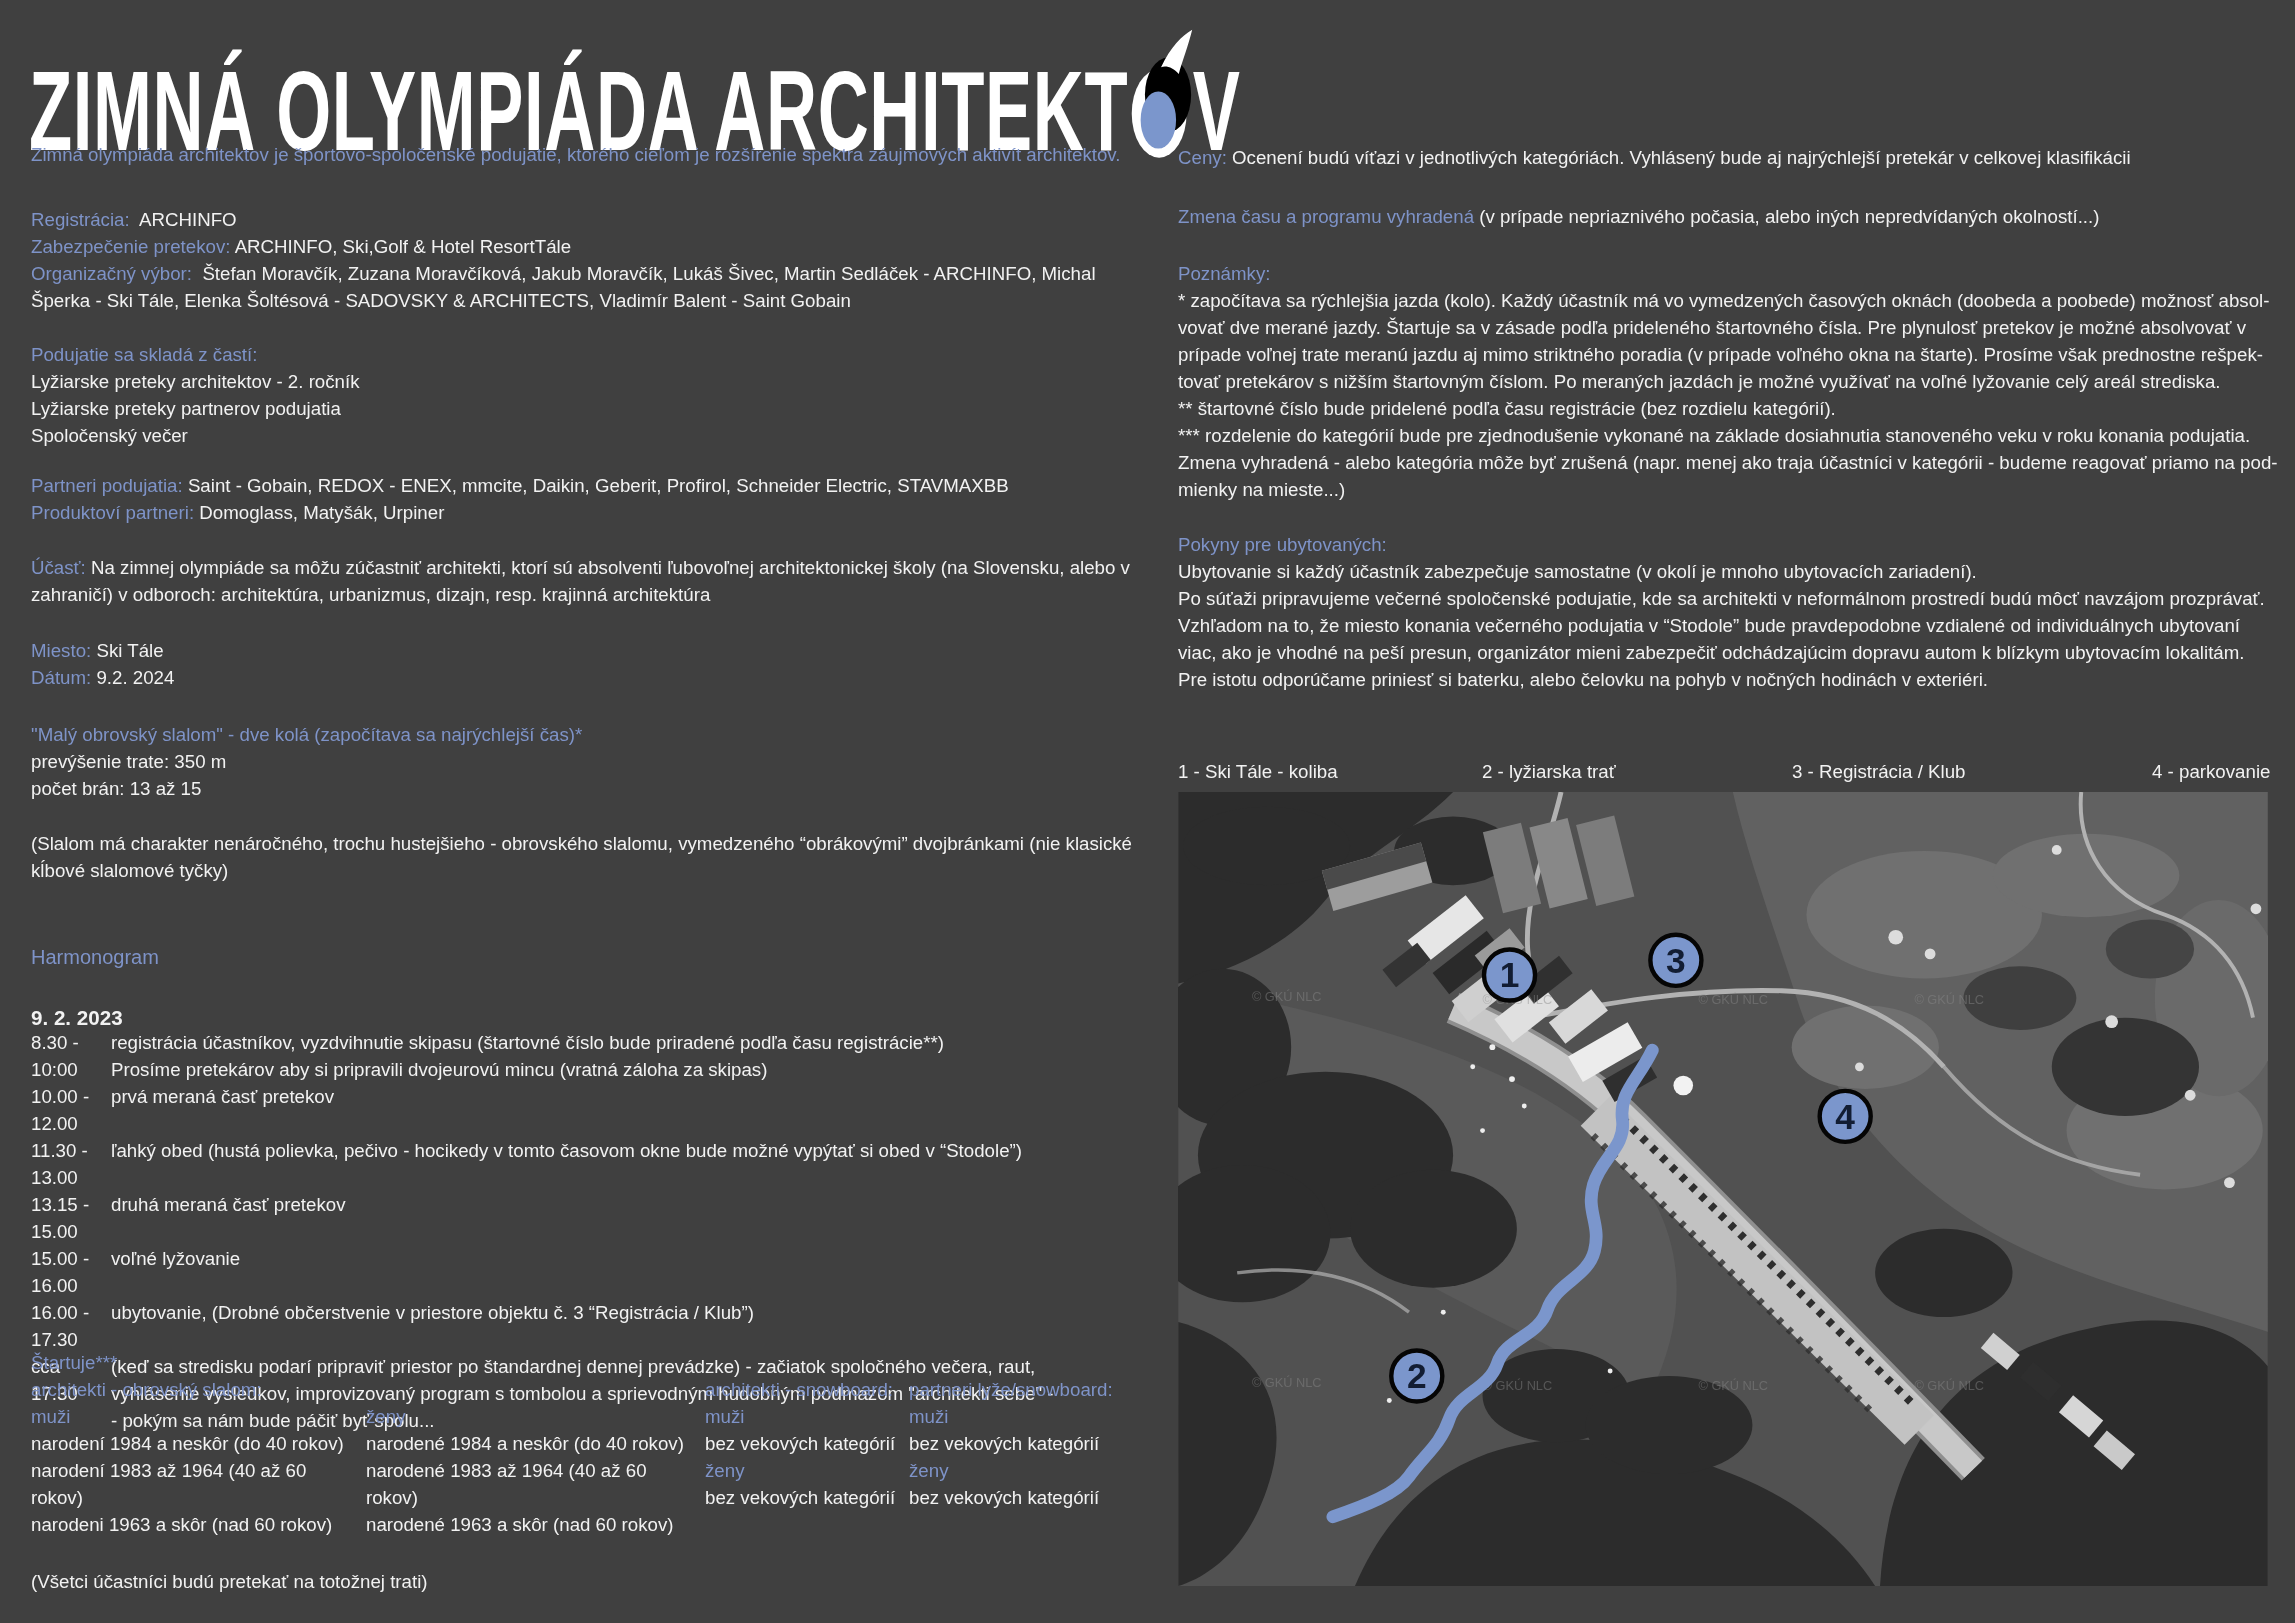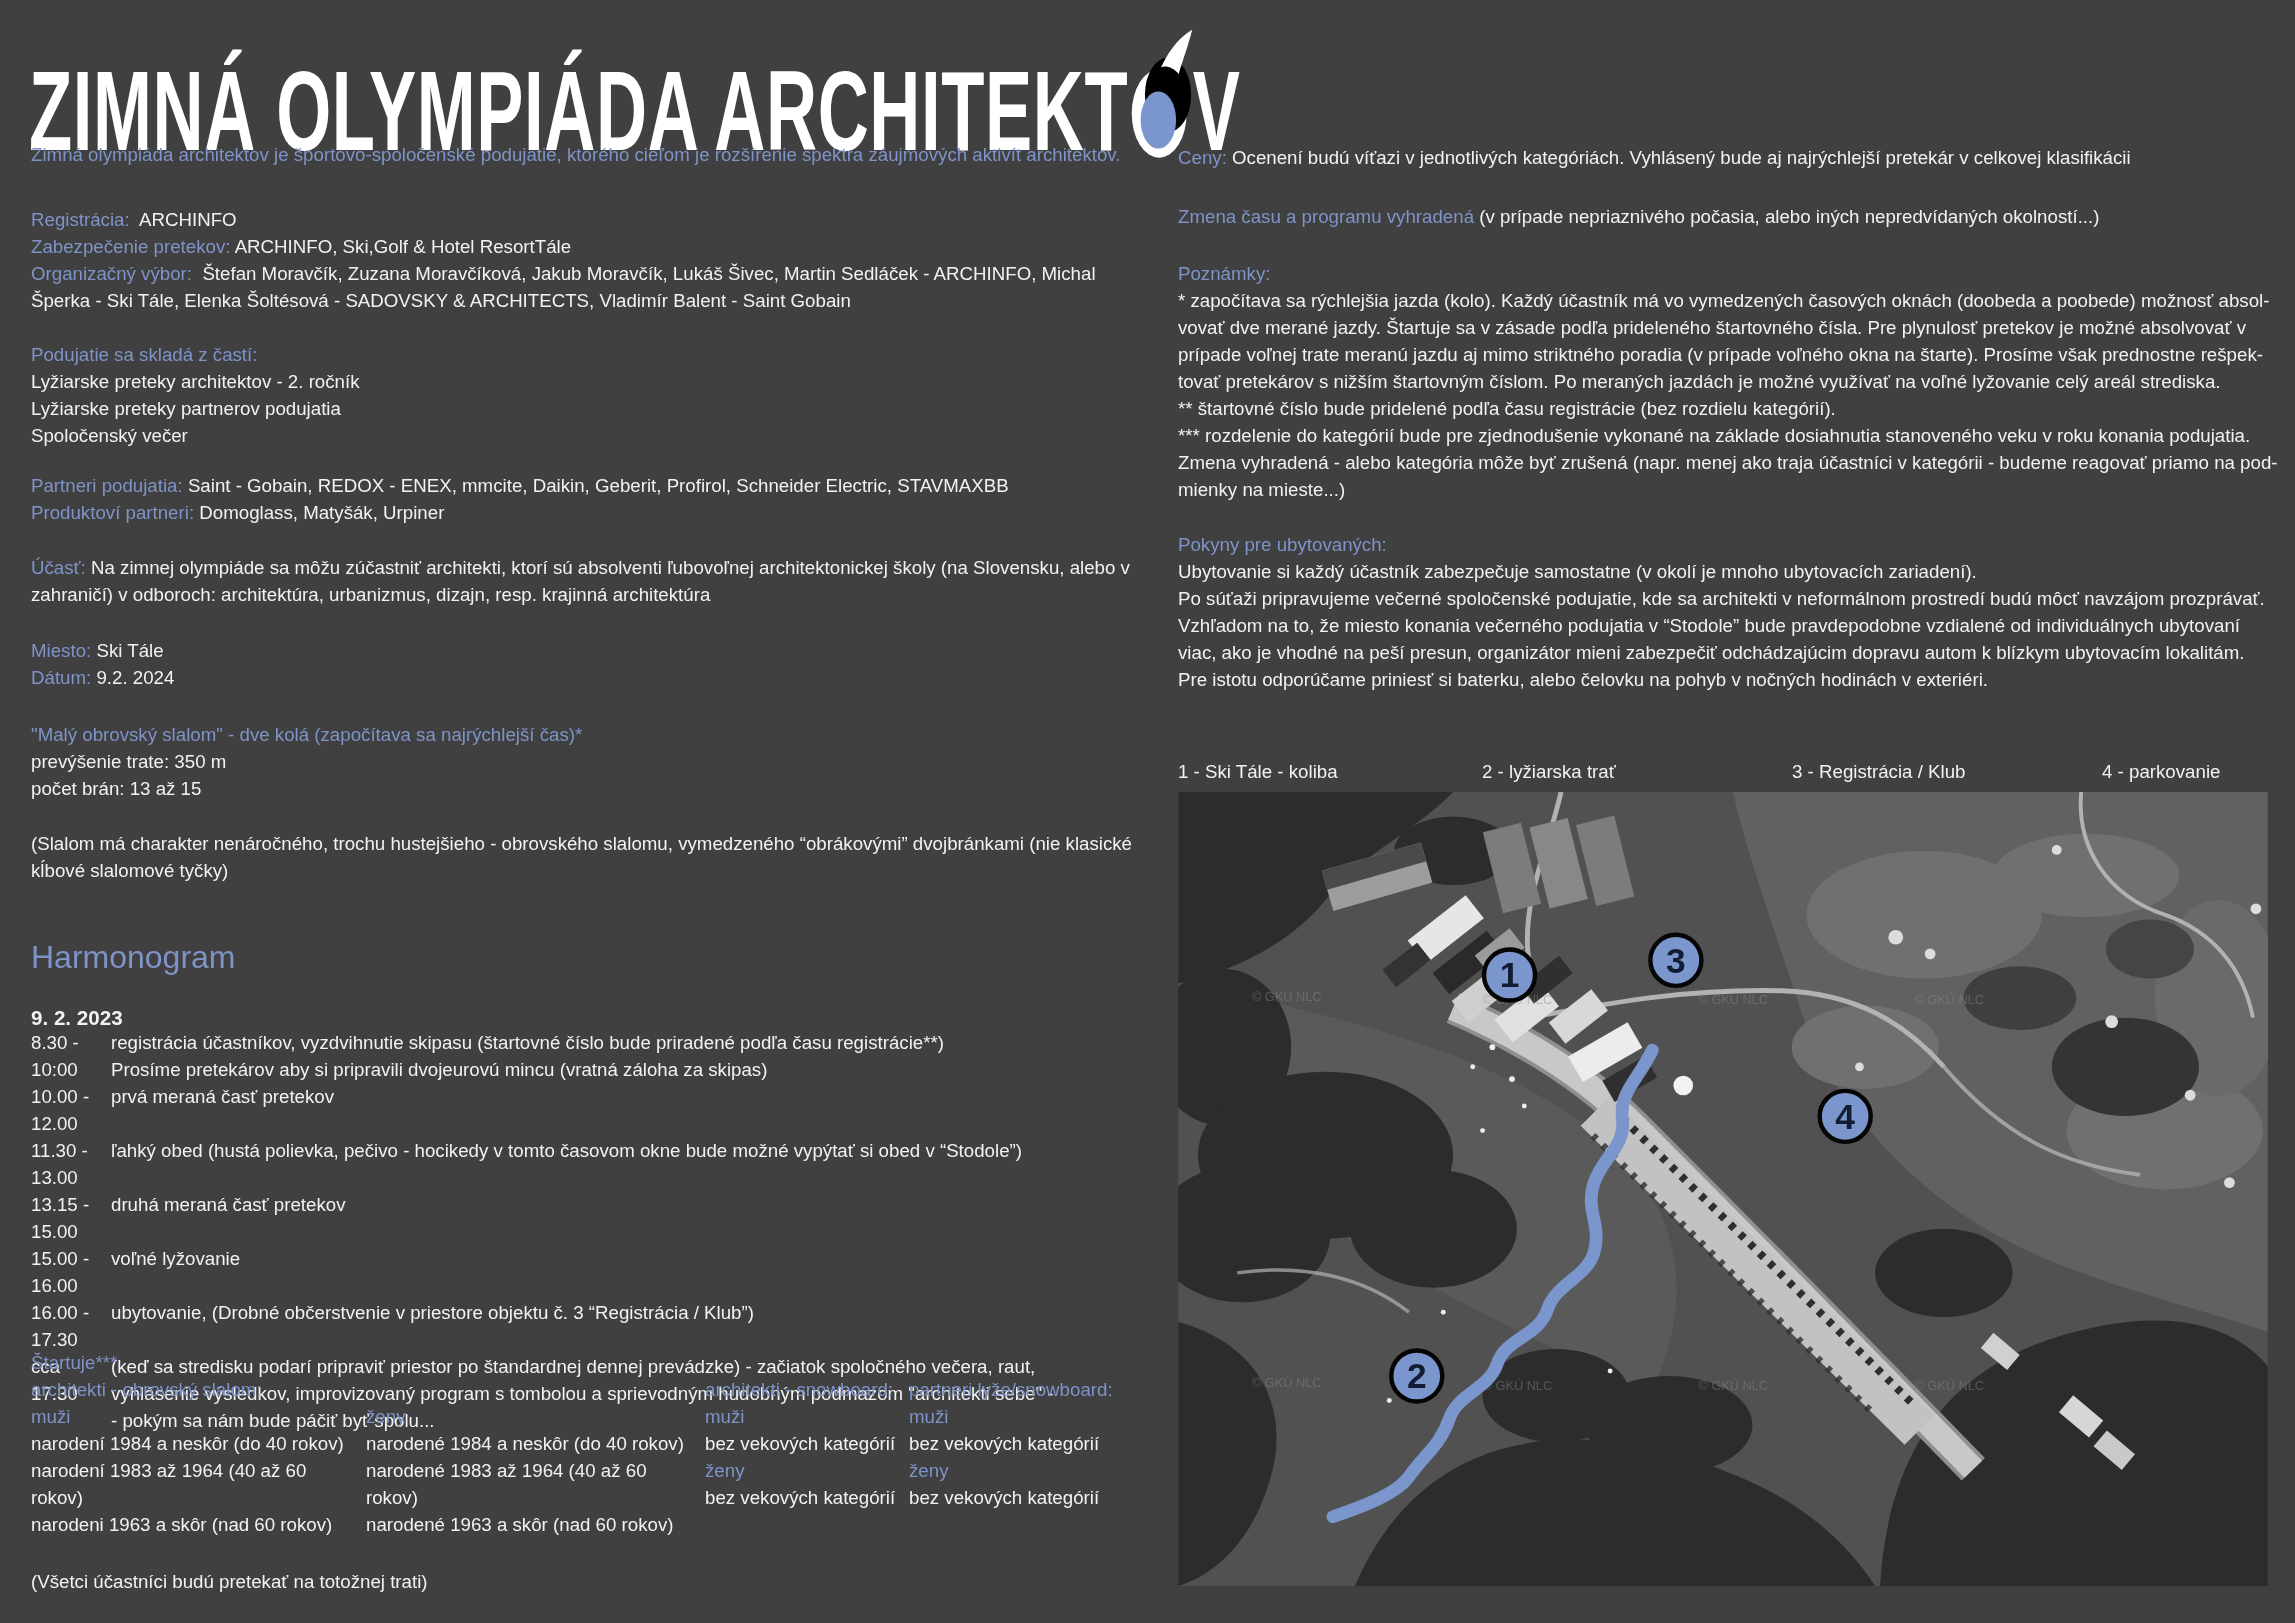--- a/index.html
+++ b/index.html
@@ -7,21 +7,21 @@
           font-family:"Liberation Sans", sans-serif;color:#f2f2f2;font-size:18.7px;line-height:27px;}
   .abs{position:absolute;}
   .lbl{color:#7e93c8;}
   .blue{color:#7e93c8;}
   .pre{white-space:pre-line;}
   .leftx{left:31px;width:1119px;}
   .rightx{left:1178px;width:1104px;}
   #title-wrap{left:28.5px;top:28.5px;width:1865px;height:137px;transform:scaleX(0.62);transform-origin:left top;}
   #title-wrap .t{font-size:114px;font-weight:bold;letter-spacing:1px;color:#ffffff;line-height:128px;white-space:nowrap;}
   #title-wrap svg{vertical-align:-8.8px;}
-  .h-big{font-size:32px;line-height:34px;}
+  .h-big{font-size:20px;line-height:34px;}
   .datebold{font-size:20.6px;font-weight:bold;}
   .schedrow{display:flex;}
   .schedrow .time{width:80px;flex:none;}
   .schedrow .desc{flex:1;}
   .cat-col{position:absolute;}
   #map-box{position:absolute;left:1178px;top:792px;width:1090px;height:794px;}
   #map-box svg{display:block;}
   .legend-item{position:absolute;top:0;white-space:nowrap;}
 </style>
 </head>
@@ -171,21 +171,21 @@
   <div class="abs rightx pre" style="top:558px;">Ubytovanie si každý účastník zabezpečuje samostatne (v okolí je mnoho ubytovacích zariadení).
 Po súťaži pripravujeme večerné spoločenské podujatie, kde sa architekti v neformálnom prostredí budú môcť navzájom prozprávať.
 Vzhľadom na to, že miesto konania večerného podujatia v “Stodole” bude pravdepodobne vzdialené od individuálnych ubytovaní
 viac, ako je vhodné na peší presun,  organizátor mieni zabezpečiť odchádzajúcim dopravu autom k blízkym ubytovacím lokalitám.
 Pre istotu odporúčame priniesť si baterku, alebo čelovku na pohyb v nočných hodinách v exteriéri.</div>
 
   <div class="abs rightx" style="top:758px;height:27px;">
     <span class="legend-item" style="left:0px;">1 - Ski Tále - koliba</span>
     <span class="legend-item" style="left:304px;">2 - lyžiarska trať</span>
     <span class="legend-item" style="left:614px;">3 - Registrácia / Klub</span>
-    <span class="legend-item" style="left:924px;">4 - parkovanie</span>
+    <span class="legend-item" style="left:974px;">4 - parkovanie</span>
   </div>
 
   <div id="map-box">
     <svg width="1090" height="794" viewBox="0 0 2220 1618" style="font-size:38px">
       <rect width="2220" height="1618" fill="#515151"></rect>
       <path d="M150 420 C420 480 700 560 880 720 C1020 850 1060 1030 960 1230 C780 1140 520 1020 330 900 C200 810 150 600 150 420 Z" fill="#5a5a5a"></path>
       <path d="M1130 0 L2220 0 L2220 1100 C2040 1040 1860 1000 1700 920 C1500 820 1330 640 1260 420 C1215 280 1160 130 1130 0 Z" fill="#616161"></path>
       <ellipse cx="1520" cy="250" rx="240" ry="130" fill="#707070"></ellipse>
       <ellipse cx="1850" cy="170" rx="190" ry="85" fill="#707070"></ellipse>
       <ellipse cx="2010" cy="690" rx="200" ry="120" fill="#707070"></ellipse>

